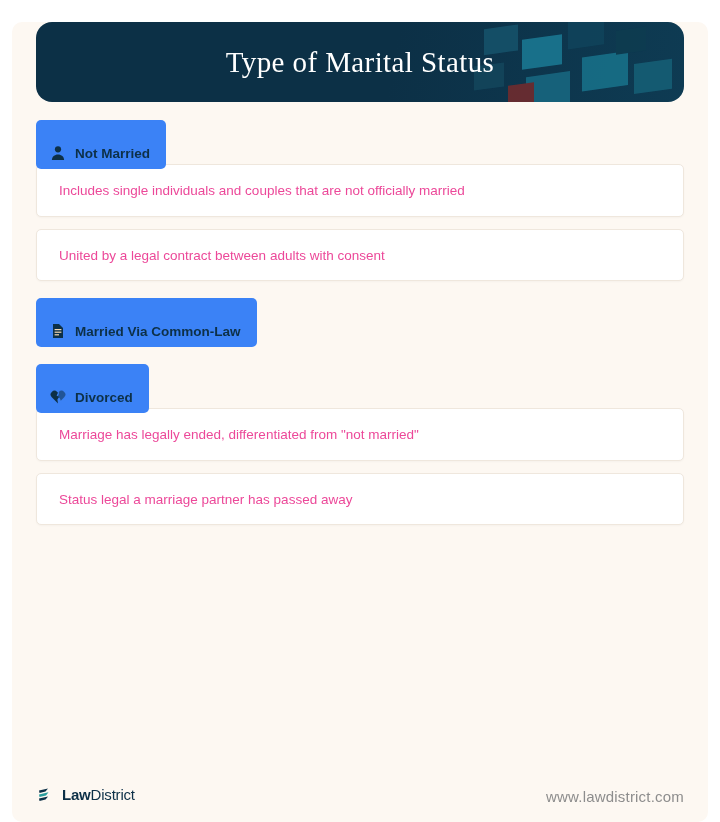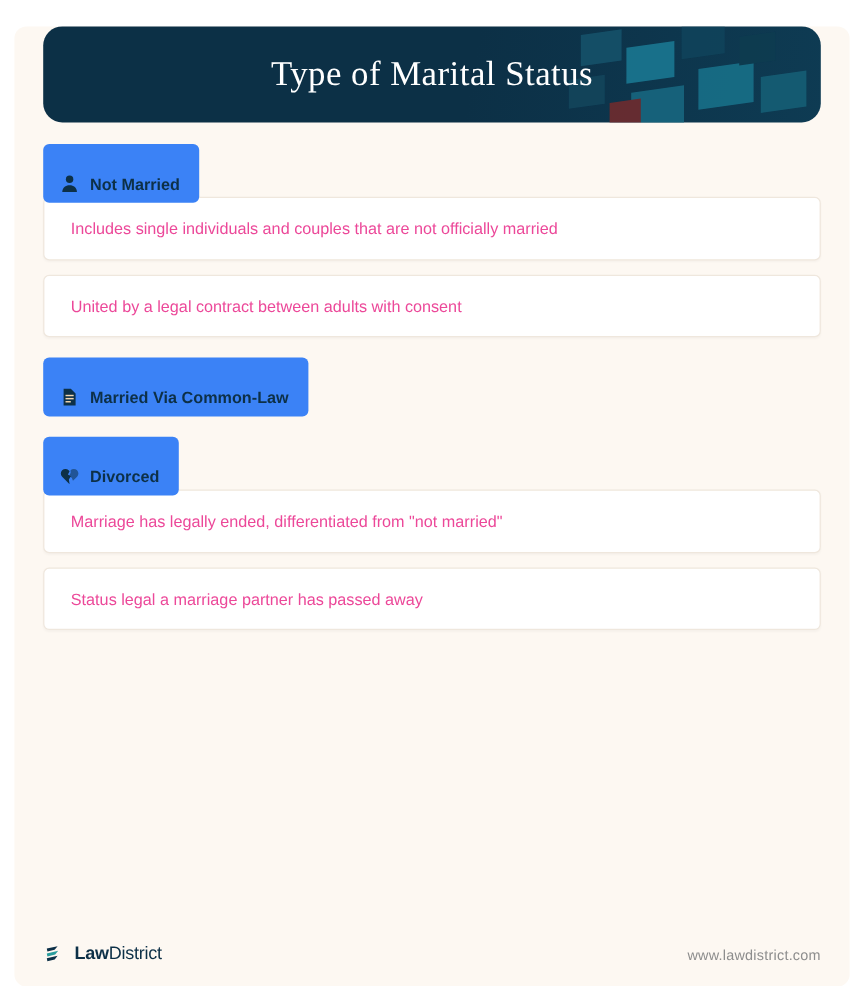--- a/index.html
+++ b/index.html
@@ -113,21 +113,21 @@
     align-items: flex-start;
     gap: 6px;
   }
   .logo-text {
     font-size: 15px;
     color: #0d3047;
     letter-spacing: -0.2px;
   }
   .logo-text b { font-weight: bold; }
   .footer-url {
-    font-size: 12px;
+    font-size: 15px;
     color: #8d8d8d;
     letter-spacing: 0.2px;
   }
 </style>
 </head>
 <body>
 
 <div class="infographic">
 
   <div class="header">

